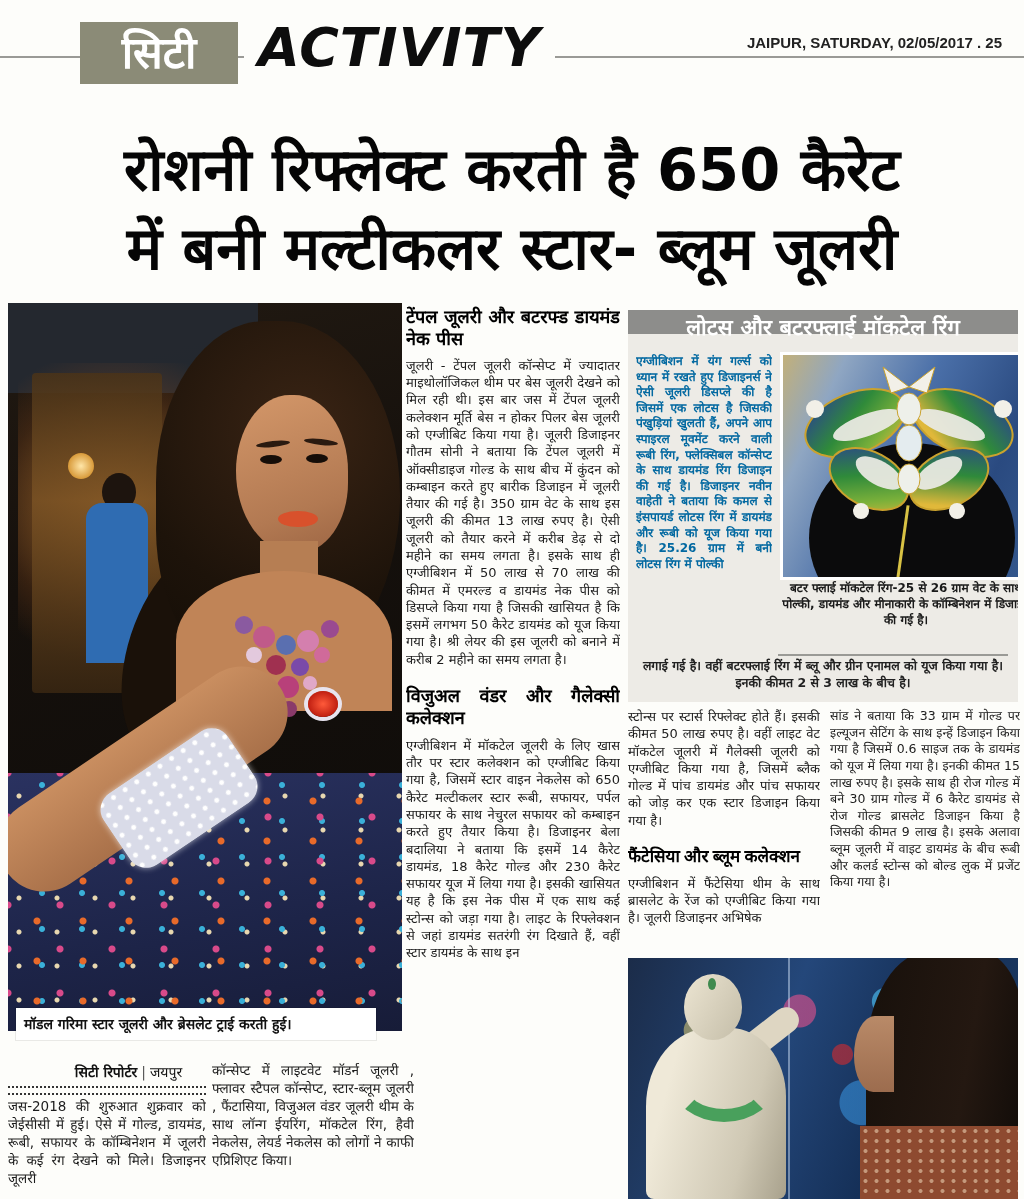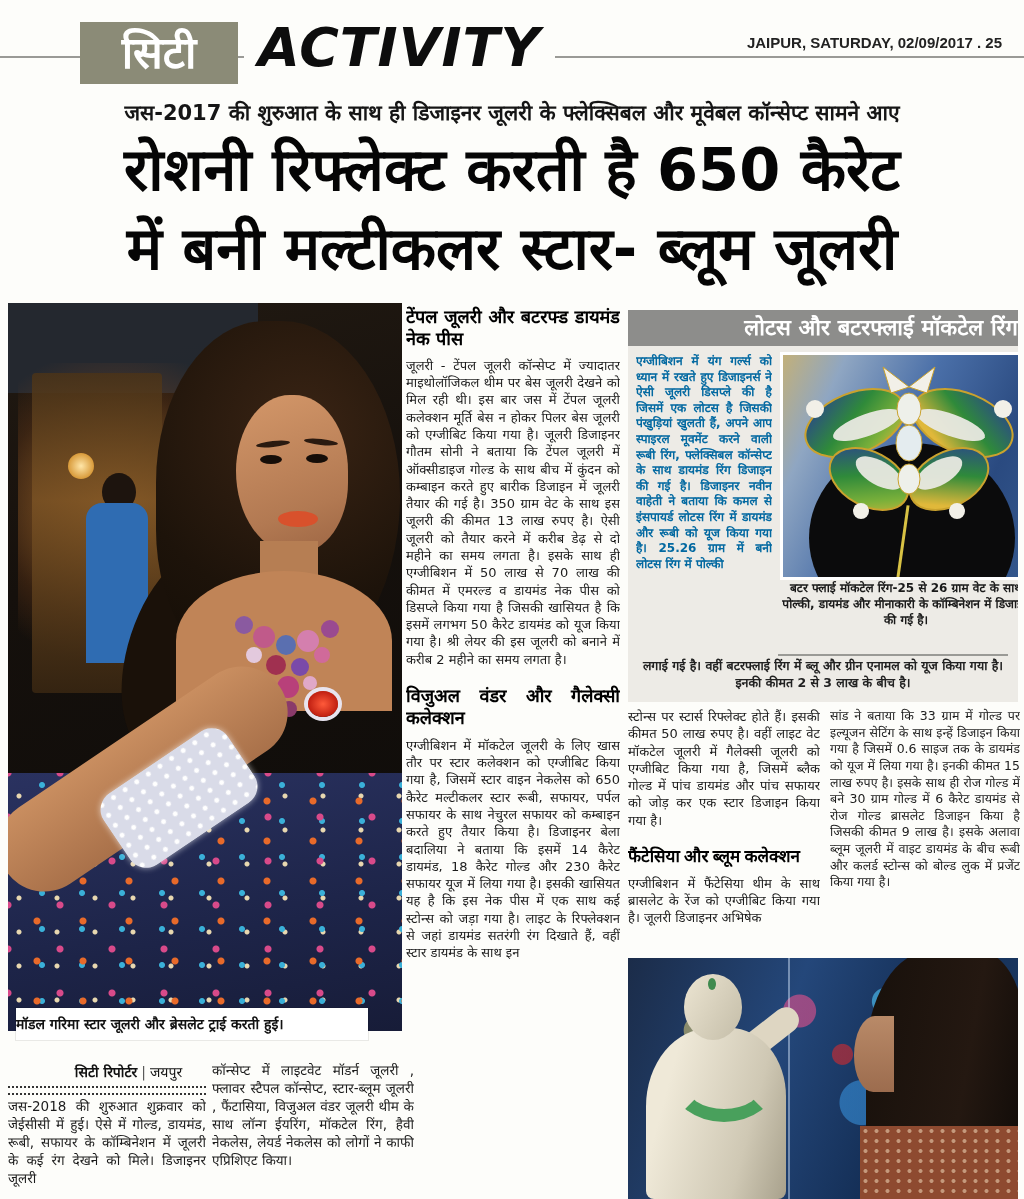--- a/index.html
+++ b/index.html
@@ -20,38 +20,38 @@
             font-weight:bold;color:#050505;}
   .headline .hl{font-size:59px;line-height:79px;white-space:nowrap;}
   
   .bodycol{position:absolute;font-size:13px;line-height:1.33;text-align:justify;
            overflow:hidden;color:#1c1c1c;}
   .bodycol h3{font-size:18px;line-height:1.22;margin:0 0 7px 0;color:#000;}
   .bodycol h3.mid{margin-top:18px;font-family:Liberation Serif, serif;}
   .bodycol p{margin:0;}
   
   .sidebox{position:absolute;left:628px;top:310px;width:390px;height:392px;background:#edebe6;overflow:hidden;}
-  .sidebox .titlebar{height:36px;background:#8d8d8b;color:#fff;font-size:22px;font-weight:bold;
-                     text-align:right;line-height:36px;}
+  .sidebox .titlebar{height:24px;background:#8d8d8b;color:#fff;font-size:22px;font-weight:bold;
+                     text-align:center;line-height:36px;}
   .sidebox .intro{position:absolute;left:8px;top:44px;width:136px;font-size:12px;font-weight:bold;
                   line-height:1.3;text-align:justify;height:300px;overflow:hidden;color:#0369a1;}
   .sidebox .ring-photo{position:absolute;left:152px;top:42px;width:252px;height:222px;
                        border:3px solid #fff;overflow:hidden;
                        background:linear-gradient(115deg,#c2b07a 0%,#8fa6c2 18%,#4a6fa8 45%,#2a4a80 75%,#35598e 100%);}
   .dome{position:absolute;left:26px;top:88px;width:206px;height:190px;border-radius:50%;background:#0b0b0c;}
   .thread{position:absolute;left:118px;top:150px;width:3px;height:80px;background:#d8c244;transform:rotate(8deg);}
   .ring-photo svg{position:absolute;left:14px;top:6px;}
   .sidebox .photo-cap{position:absolute;left:150px;top:270px;width:256px;font-size:12px;font-weight:bold;
                       text-align:center;line-height:1.35;color:#1a1a1a;}
   .sidebox .outro{position:absolute;left:10px;top:348px;width:370px;font-size:12.5px;font-weight:bold;
                   line-height:1.35;text-align:center;color:#222;}
   .sidebox .mini-rule{position:absolute;left:150px;top:344px;width:230px;height:2px;background:#9a9a96;}
   
   .photo-cap-main{position:absolute;left:16px;top:1008px;width:352px;height:32px;background:#fff;
-                  font-size:14px;font-weight:bold;line-height:32px;padding-left:0;color:#111;
+                  font-size:14px;font-weight:bold;line-height:32px;padding-left:8px;color:#111;
                   box-shadow:0 0 0 1px rgba(0,0,0,.08);}
   
   .byline{position:absolute;left:8px;top:1062px;width:198px;text-align:center;font-size:14px;color:#111;}
   .byline b{font-weight:bold;margin-left:43px;}
   .byline .sep{color:#555;padding:0 4px;}
   .byline-rule{position:absolute;left:8px;top:1086px;width:198px;height:5px;
                border-top:2px dotted #333;border-bottom:2px dotted #333;}
   
   .mainphoto{position:absolute;left:8px;top:303px;width:394px;height:728px;overflow:hidden;
              background:linear-gradient(165deg,#221a12 0%,#15100c 35%,#0d0b09 100%);}
@@ -113,23 +113,22 @@
             background:radial-gradient(circle,rgba(250,230,200,.5) 1.5px,transparent 2.5px) 0 0/11px 10px,#8e4a30;}
 </style>
 </head>
 <body>
 
 <div class="page">
 
   <div class="mast-rule"></div>
   <div class="brand-hi">सिटी</div>
   <div class="brand-en">ACTIVITY</div>
-  <div class="dateline">JAIPUR, SATURDAY, 02/09/2017 . 25</div>
-
-  <div class="standfirst">जस-2017 की शुरुआत के साथ ही डिजाइनर जूलरी  के फ्लेक्सिबल और मूवेबल कॉन्सेप्ट सामने आए</div>
+  <div class="dateline">JAIPUR, SATURDAY, 02/05/2017 . 25</div>
+
   <div class="headline">
     <div class="hl">रोशनी रिफ्लेक्ट करती है 650 कैरेट</div>
     <div class="hl">में बनी मल्टीकलर स्टार- ब्लूम जूलरी</div>
   </div>
 
   <div class="mainphoto">
     <div class="mp-sign"></div>
     <div class="mp-glow"></div>
     <div class="mp-booth"></div>
     <div class="mp-lamp" style="left:60px;top:150px;"></div>

